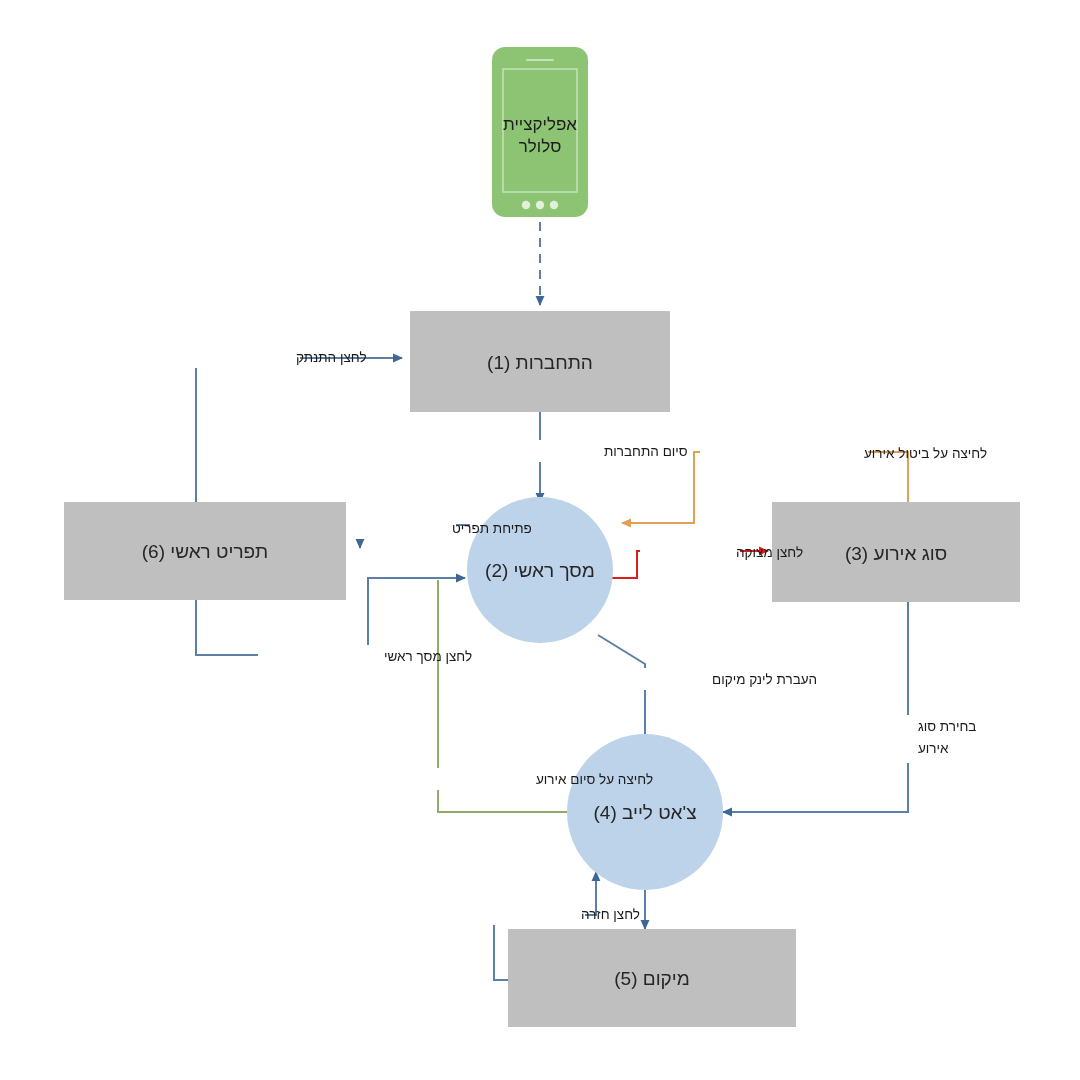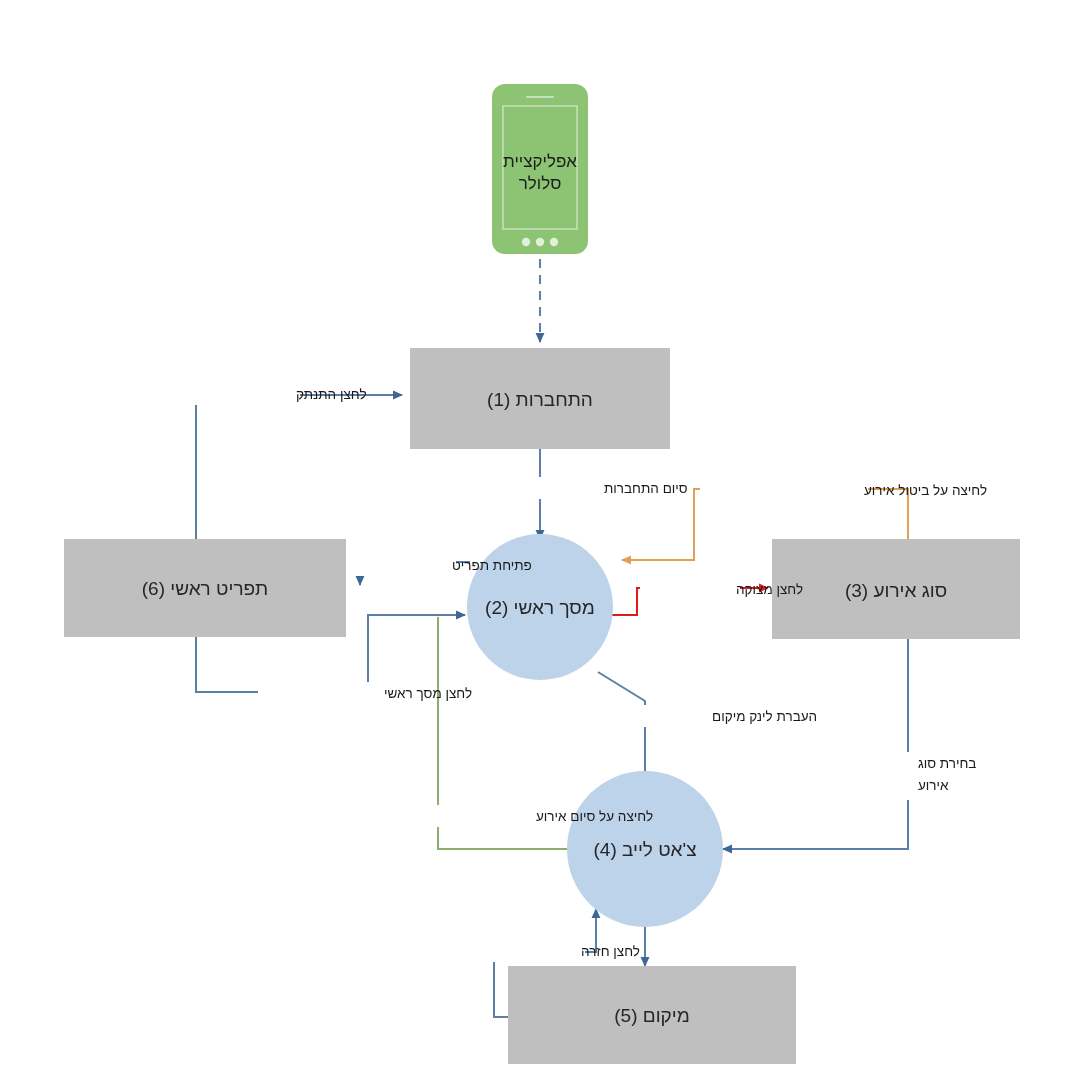--- a/index.html
+++ b/index.html
@@ -12,21 +12,20 @@
     width: 1080px;
     height: 1080px;
     overflow: hidden;
     font-family: "Liberation Sans", "DejaVu Sans", sans-serif;
   }
   #diagram-root {
     position: relative;
     width: 1080px;
     height: 976px;
     background: #ffffff;
-    margin-top: 37px;
   }
   svg.flow {
     position: absolute;
     left: 0;
     top: 0;
     width: 1080px;
     height: 1080px;
     display: block;
   }
   .node-box-fill { fill: #bfbfbf; }

